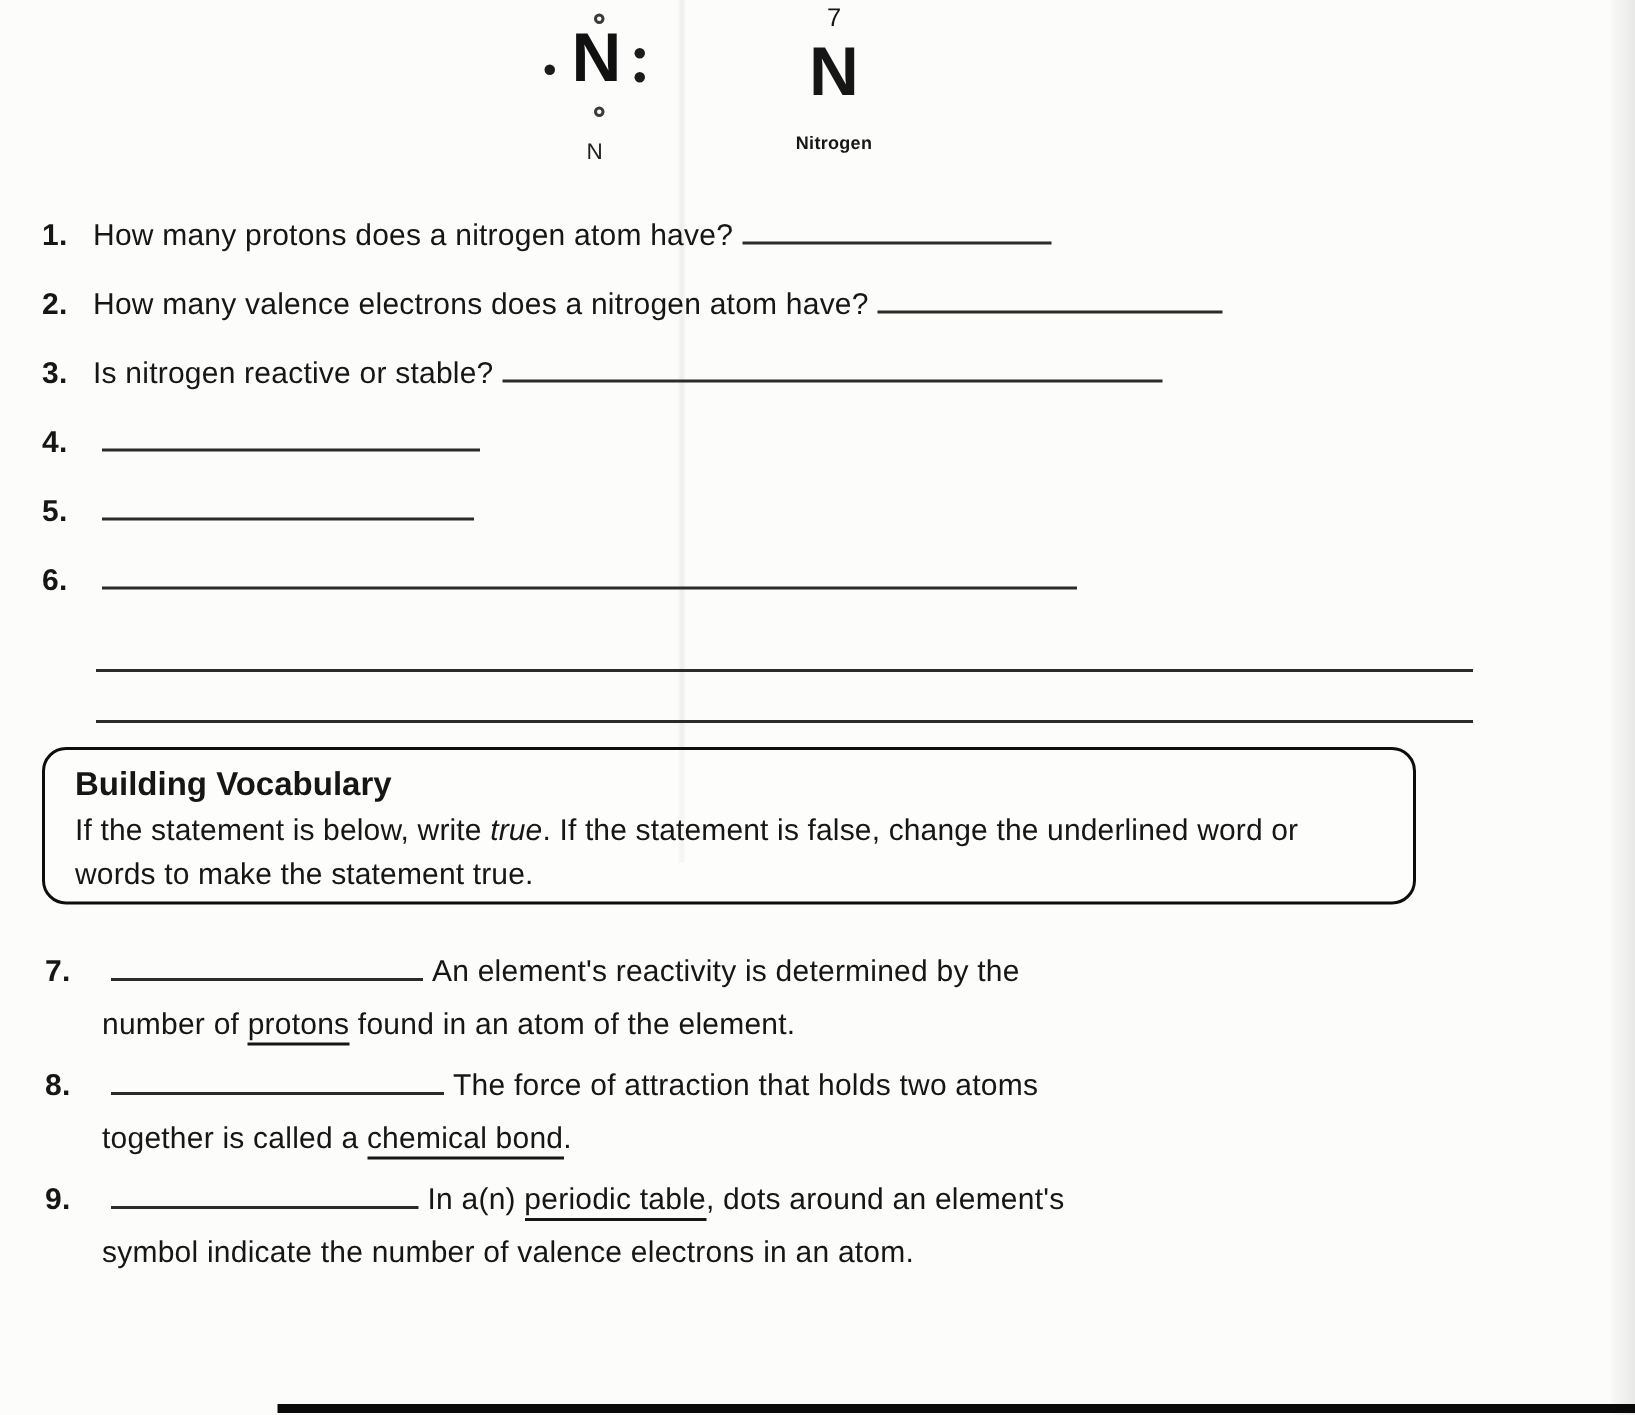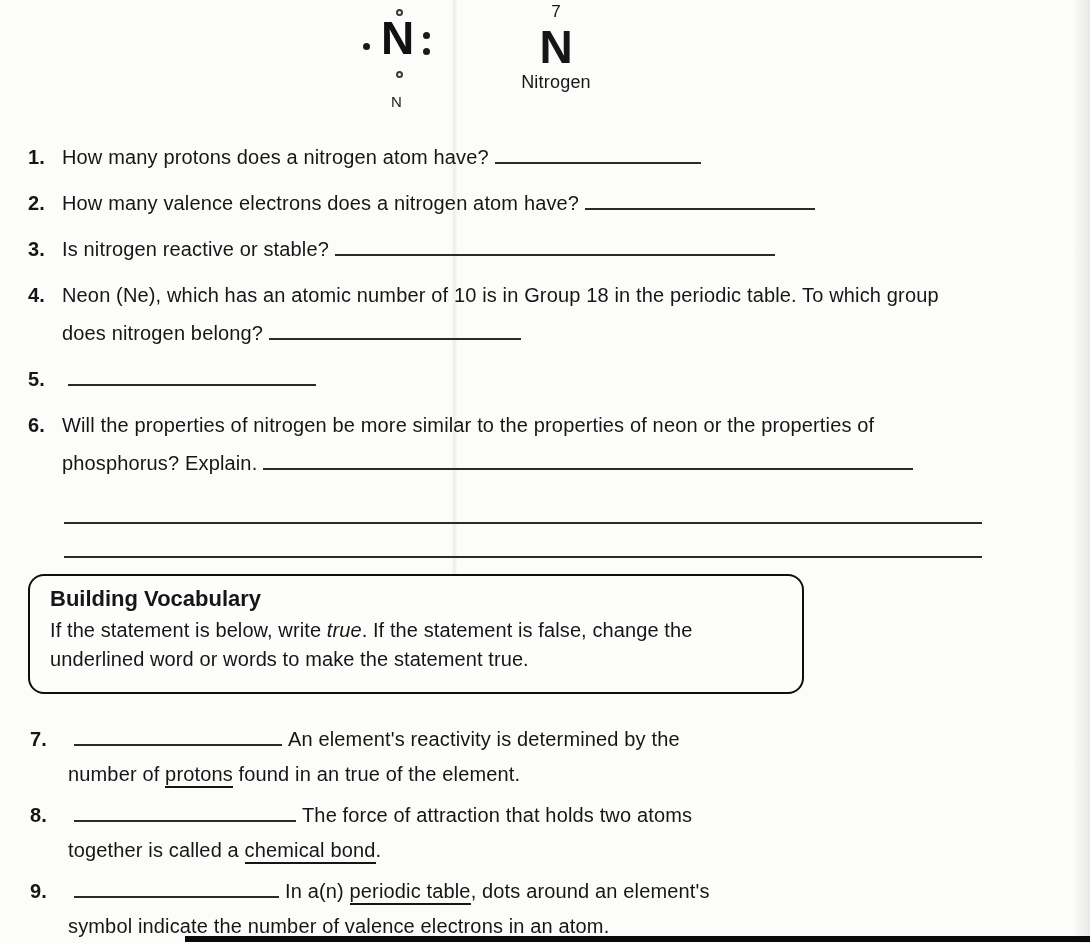--- a/index.html
+++ b/index.html
@@ -32,21 +32,21 @@
   .dot.b { left: 41px; top: 66px; }
   .dot.l { left: 8px;  top: 38px; }
   .dot.r1 { left: 68px; top: 27px; }
   .dot.r2 { left: 68px; top: 43px; }
   .lewis .caption { position: absolute; left: 36px; top: 88px; font-size: 15px; color: #222; }
 
   
   .element-tile { position: absolute; left: 508px; top: 2px; width: 96px; text-align: center; }
   .element-tile .atomic-number { font-size: 17px; line-height: 20px; }
   .element-tile .element-symbol { font-size: 46px; font-weight: bold; line-height: 50px; }
-  .element-tile .element-name { font-size: 18px; margin-top: 0; letter-spacing: .2px; }
+  .element-tile .element-name { font-size: 12px; margin-top: 16px; letter-spacing: .2px; font-weight: bold; }
 
   
   .column { position: absolute; left: 28px; top: 138px; width: 965px; }
   .q {
     position: relative; padding-left: 34px;
     font-size: 20px; line-height: 38px; letter-spacing: .15px;
     margin-bottom: 8px; max-width: 928px;
   }
   .qnum { position: absolute; left: 0; top: 0; font-weight: bold; }
   .blank {
@@ -55,23 +55,23 @@
     vertical-align: baseline;
     margin-left: 6px;
   }
   .answer-line {
     height: 34px; margin-left: 36px; width: 918px;
     border-bottom: 2px solid #2b2b2b;
   }
 
   
   .vocab-box {
-    margin-top: 16px; width: 776px;
+    margin-top: 16px; width: 916px;
     border: 2.5px solid #0e0e0e; border-radius: 16px;
-    padding: 10px 20px 18px 20px;
+    padding: 10px 20px 3px 20px;
     background: rgba(255,255,255,0.35);
   }
   .vocab-title { font-size: 22px; font-weight: bold; margin-bottom: 4px; }
   .vocab-instr { font-size: 20px; line-height: 29px; letter-spacing: .1px; max-width: 900px; }
   .vocab-instr .it { font-style: italic; margin-top: 40px; }
 
   .vocab-list { margin-top: 28px; }
   .vq {
     position: relative; padding-left: 40px;
     font-size: 20px; line-height: 35px; letter-spacing: .15px;
@@ -116,45 +116,45 @@
 
   <div class="q">
     <span class="qnum">2.</span><span>How many valence electrons does a nitrogen atom have?</span><span class="blank" style="width:230px"></span>
   </div>
 
   <div class="q">
     <span class="qnum">3.</span><span>Is nitrogen reactive or stable?</span><span class="blank" style="width:440px"></span>
   </div>
 
   <div class="q">
-    <span class="qnum">4.</span><span>Neon (Ne), which has an atomic number of 10 is in Group 18 in the periodic table. To which group does nitrogen belong?</span><span class="blank" style="width:252px"></span>
+    <span class="qnum">4.</span><span class="blank" style="width:252px"></span>
   </div>
 
   <div class="q">
     <span class="qnum">5.</span><span class="blank" style="width:248px"></span>
   </div>
 
   <div class="q">
-    <span class="qnum">6.</span><span>Will the properties of nitrogen be more similar to the properties of neon or the properties of phosphorus? Explain.</span><span class="blank" style="width:650px"></span>
+    <span class="qnum">6.</span><span class="blank" style="width:650px"></span>
   </div>
 
   <div class="answer-line"></div>
   <div class="answer-line"></div>
 
   <div class="vocab-box">
     <div class="vocab-title">Building Vocabulary</div>
     <div class="vocab-instr">
       <span>If the statement is below, write </span><span class="it">true</span><span>. If the statement is false, change the underlined word or words to make the statement true.</span>
     </div>
   </div>
 
   <div class="vocab-list">
 
     <div class="vq">
-      <span class="qnum">7.</span><span class="blank vblank" style="width:208px"></span><span>An element's reactivity is determined by the number of </span><span class="ul">protons</span><span> found in an true of the element.</span>
+      <span class="qnum">7.</span><span class="blank vblank" style="width:208px"></span><span>An element's reactivity is determined by the number of </span><span class="ul">protons</span><span> found in an atom of the element.</span>
     </div>
 
     <div class="vq">
       <span class="qnum">8.</span><span class="blank vblank" style="width:222px"></span><span>The force of attraction that holds two atoms together is called a </span><span class="ul">chemical bond</span><span>.</span>
     </div>
 
     <div class="vq">
       <span class="qnum">9.</span><span class="blank vblank" style="width:205px"></span><span>In a(n) </span><span class="ul">periodic table</span><span>, dots around an element's symbol indicate the number of valence electrons in an atom.</span>
     </div>
 

